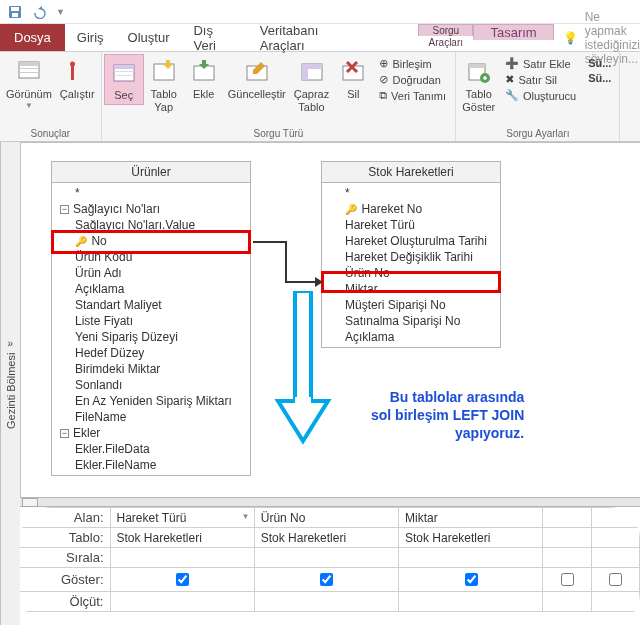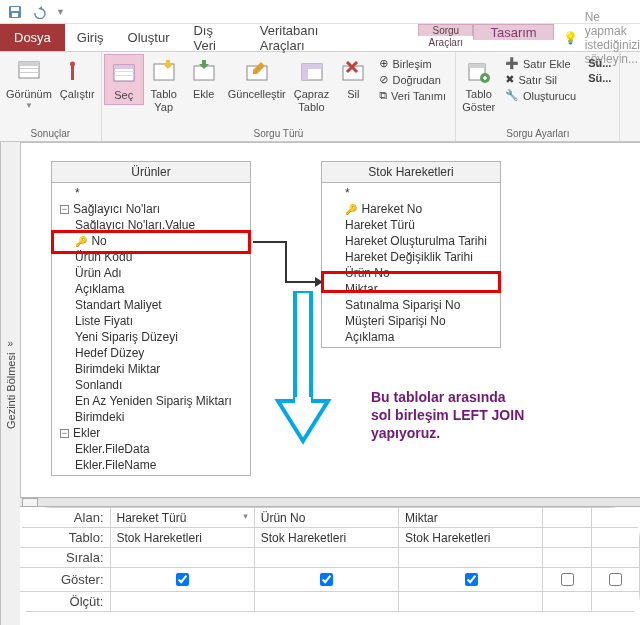--- a/index.html
+++ b/index.html
@@ -171,24 +171,25 @@
   .join-line {
     position: absolute;
     pointer-events: none;
   }
   .blue-arrow {
     position: absolute;
     pointer-events: none;
   }
   .annotation {
     position: absolute;
-    color: #701a75;
+    color: #1d4ed8;
     font-weight: bold;
     font-size: 14px;
     line-height: 1.3;
+    text-align: right;
   }
   
   .navpane {
     position: absolute;
     left: 0;
     top: 142px;
     bottom: 0;
     width: 20px;
     background: #f0f0f0;
     border-right: 1px solid #c0c0c0;
@@ -484,21 +485,21 @@
         <div class="field-row">
           <span style="width:11px;display:inline-block;"></span>
           <span>Sonlandı</span>
         </div>
         <div class="field-row">
           <span style="width:11px;display:inline-block;"></span>
           <span>En Az Yeniden Sipariş Miktarı</span>
         </div>
         <div class="field-row">
           <span style="width:11px;display:inline-block;"></span>
-          <span>Birimdeki</span>
+          <span>FileName</span>
         </div>
         <div class="field-row">
           <span class="expander">−</span>
           <span>Ekler</span>
         </div>
         <div class="field-row">
           <span style="width:11px;display:inline-block;"></span>
           <span>Ekler.FileData</span>
         </div>
         <div class="field-row">
@@ -535,25 +536,25 @@
         <div class="field-row">
           <span style="width:11px;display:inline-block;"></span>
           <span>Ürün No</span>
         </div>
         <div class="field-row">
           <span style="width:11px;display:inline-block;"></span>
           <span>Miktar</span>
         </div>
         <div class="field-row">
           <span style="width:11px;display:inline-block;"></span>
+          <span>Müşteri Siparişi No</span>
+        </div>
+        <div class="field-row">
+          <span style="width:11px;display:inline-block;"></span>
           <span>Satınalma Siparişi No</span>
-        </div>
-        <div class="field-row">
-          <span style="width:11px;display:inline-block;"></span>
-          <span>Müşteri Siparişi No</span>
         </div>
         <div class="field-row">
           <span style="width:11px;display:inline-block;"></span>
           <span>Açıklama</span>
         </div>
       </div>
   </div>
 
   <div class="red-box" style="left:30px;top:87px;width:200px;height:24px;"></div>
   <div class="red-box" style="left:300px;top:128px;width:180px;height:22px;"></div>

